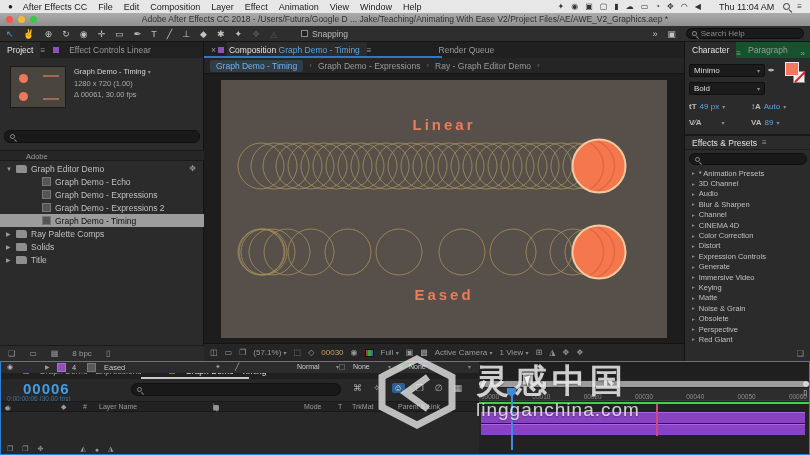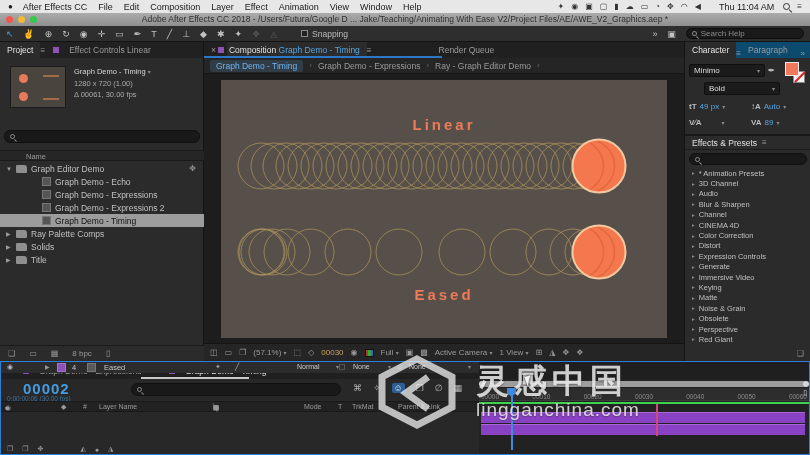--- a/index.html
+++ b/index.html
@@ -83,21 +83,21 @@
   #comp-svg .echo { fill:none; stroke:#a8905a; stroke-width:1; opacity:.8; }
   #comp-svg .ball { fill:#f5774d; stroke:#f2c9a0; stroke-width:2; }
   #comp-svg .stripe { fill:none; stroke:#d95f38; stroke-width:1.5; opacity:.65; }
   #comp-toolbar { position:absolute; left:0; bottom:0; width:480px; height:18px; background:#252525; border-top:1px solid #141414; display:flex; align-items:center; gap:7px; padding:0 6px; font-size:8px; color:#9a9a9a; white-space:nowrap; }
   #comp-toolbar .ico { font-size:8px; color:#9a9a9a; }
   #comp-toolbar .time { color:#cba35f; }
   #comp-toolbar .swatch { width:9px; height:8px; background:linear-gradient(90deg,#b33 33%,#3a3 33% 66%,#36c 66%); border:1px solid #111; }
 
   
   #right-panel { position:absolute; left:684px; top:42px; width:126px; height:319px; background:#2b2b2b; border-left:1px solid #141414; }
-  #right-panel .tabs { height:16px; background:#0c4a6e; display:flex; align-items:flex-end; }
+  #right-panel .tabs { height:16px; background:#14532d; display:flex; align-items:flex-end; }
   #right-panel .tabs .more { margin-left:auto; padding-right:5px; }
   .charrow { position:absolute; display:flex; align-items:center; gap:3px; font-size:8px; }
   .select { background:#1b1b1b; border:1px solid #0f0f0f; border-radius:2px; color:#ddd; font-size:8px; padding:1px 4px; display:flex; align-items:center; justify-content:space-between; }
   .cicon { color:#bbb; font-size:8px; font-weight:bold; }
   .cval { color:#58a6e0; }
   #fill-swatch { position:absolute; left:100px; top:20px; width:14px; height:14px; background:#f0785c; border:1px solid #e8e8e8; z-index:2; }
   #stroke-swatch { position:absolute; left:108px; top:29px; width:12px; height:12px; background:#f2f2f2; border:1px solid #888; z-index:1; }
   #stroke-swatch::after { content:""; position:absolute; left:-1px; top:4px; width:14px; height:2px; background:#d22; transform:rotate(-45deg); }
   #rp-divider { position:absolute; left:0; top:92px; width:126px; height:2px; background:#171717; }
   #fx-header { position:absolute; left:0; top:94px; width:126px; height:14px; background:#2b2b2b; display:flex; align-items:center; gap:5px; padding:0 7px; font-size:8.5px; color:#e0e0e0; border-bottom:1px solid #1c1c1c; }
@@ -259,21 +259,21 @@
   </div>
   <div id="pp-info">
     <div class="l1"><span>Graph Demo - Timing</span> <span class="caret">▾</span></div>
     <div>1280 x 720 (1.00)</div>
     <div>Δ 00061, 30.00 fps</div>
   </div>
   <div id="pp-search" class="searchbox">
     <span class="magicon"></span>
     <input style="">
   </div>
-  <div id="pp-namehdr">Name</div>
+  <div id="pp-namehdr">Adobe</div>
   <div id="pp-tree">
 
       <div class="trow">
         <span class="tcaret">▼</span>
         <span class="tree-icon folder"></span>
         <span>Graph Editor Demo</span>
         <span class="rgly">✥</span>
       </div>
 
       <div class="trow ind1">
@@ -464,21 +464,21 @@
   <div class="charrow" style="left:4px;top:22px;">
     <span class="select" style="width:76px;">
         <span>Minimo</span>
         <span class="caret">▾</span>
       </span>
     <span class="cicon">✒</span>
   </div>
   <div id="fill-swatch"></div>
   <div id="stroke-swatch"></div>
   <div class="charrow" style="left:4px;top:40px;">
-    <span class="select" style="width:76px;margin-left:15px;">
+    <span class="select" style="width:76px;">
         <span>Bold</span>
         <span class="caret">▾</span>
       </span>
   </div>
   <div class="charrow" style="left:4px;top:60px;">
     <span class="cicon">tT</span>
     <span class="cval">49 px</span>
     <span class="caret">▾</span>
   </div>
   <div class="charrow" style="left:66px;top:60px;">
@@ -598,21 +598,21 @@
 <div id="timeline">
   <div id="tl-tabs">
     <span class="tabdot" style="margin-left:22px;"></span>
     <span class="ptab">Graph Demo - Expressions</span>
     <span class="tabclose">×</span>
     <span class="tabdot"></span>
     <span class="ptab on" style="background:transparent;">Graph Demo - Timing</span>
     <span class="menu-glyph">≡</span>
     <div id="tl-tab-underline"></div>
   </div>
-  <div id="tl-time">00002</div>
+  <div id="tl-time">00006</div>
   <div id="tl-timesub">0:00:00:06 (30.00 fps)</div>
   <div id="tl-search" class="searchbox">
     <span class="magicon"></span>
     <input style="">
   </div>
   <div id="tl-icons">
 
   <span class="tlic">⌘</span>
       <span class="tlic">✧</span>
       <span class="tlic blue">☺</span>

